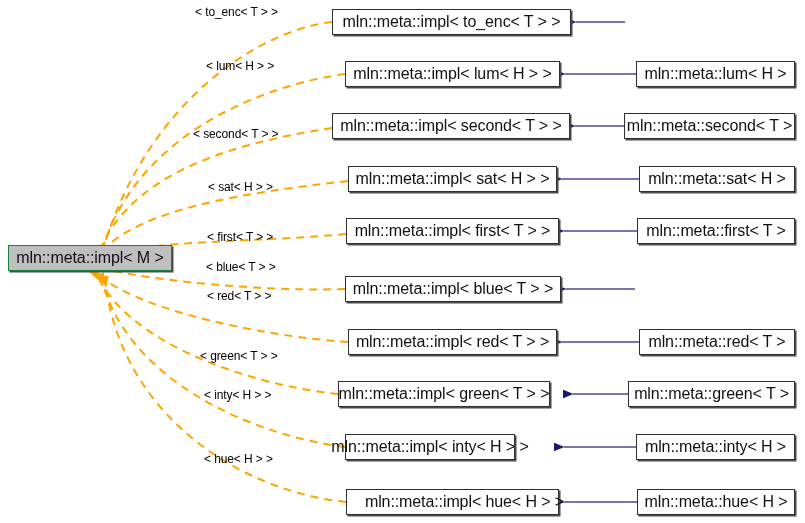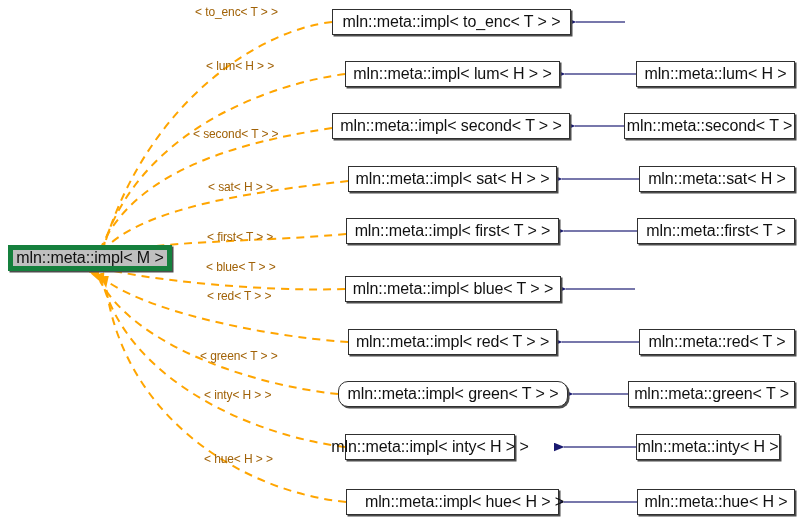--- a/index.html
+++ b/index.html
@@ -35,31 +35,31 @@
     border: 1px solid #303030;
     box-shadow: 1.5px 1.5px 0 0 #4d4d4d;
     font-size: 16px;
     color: #101010;
     white-space: nowrap;
     line-height: 1;
     height: 26px;
   }
   .node.root {
     background: #bfbfbf;
-    border: 5px solid #15803d;
+    border: 1px solid #15803d;
     box-shadow: 1.5px 1.5px 0 0 #4d4d4d;
   }
   .node-label {
     padding: 0 6px;
     letter-spacing: -0.1px;
   }
   .edge-label {
     position: absolute;
     font-size: 12px;
-    color: #a16207;
+    color: #000000;
     white-space: nowrap;
     line-height: 1;
     letter-spacing: -0.1px;
   }
 </style>
 </head>
 <body>
 
 <div id="diagram">
 
@@ -148,32 +148,32 @@
 
   <div class="edge-label" style="left:207px; top:290px;">&lt; red&lt; T &gt; &gt;</div>
   <div class="node" style="left:348px; top:329px; width:209px;">
     <span class="node-label">mln::meta::impl&lt; red&lt; T &gt; &gt;</span>
   </div>
   <div class="node" style="left:639px; top:329px; width:156px;">
     <span class="node-label">mln::meta::red&lt; T &gt;</span>
   </div>
 
   <div class="edge-label" style="left:200px; top:350px;">&lt; green&lt; T &gt; &gt;</div>
-  <div class="node" style="left:338px; top:381px; width:230px;border-radius:10px;">
+  <div class="node" style="left:338px; top:381px; width:212px;">
     <span class="node-label">mln::meta::impl&lt; green&lt; T &gt; &gt;</span>
   </div>
   <div class="node" style="left:628px; top:381px; width:167px;">
     <span class="node-label">mln::meta::green&lt; T &gt;</span>
   </div>
 
   <div class="edge-label" style="left:204px; top:389px;">&lt; inty&lt; H &gt; &gt;</div>
   <div class="node" style="left:345px; top:434px; width:170px;">
     <span class="node-label">mln::meta::impl&lt; inty&lt; H &gt; &gt;</span>
   </div>
-  <div class="node" style="left:636px; top:434px; width:144px;">
+  <div class="node" style="left:636px; top:434px; width:159px;">
     <span class="node-label">mln::meta::inty&lt; H &gt;</span>
   </div>
 
   <div class="edge-label" style="left:204px; top:453px;">&lt; hue&lt; H &gt; &gt;</div>
   <div class="node" style="left:346px; top:489px; width:213px;padding-left:24px;">
     <span class="node-label">mln::meta::impl&lt; hue&lt; H &gt; &gt;</span>
   </div>
   <div class="node" style="left:637px; top:489px; width:158px;">
     <span class="node-label">mln::meta::hue&lt; H &gt;</span>
   </div>

